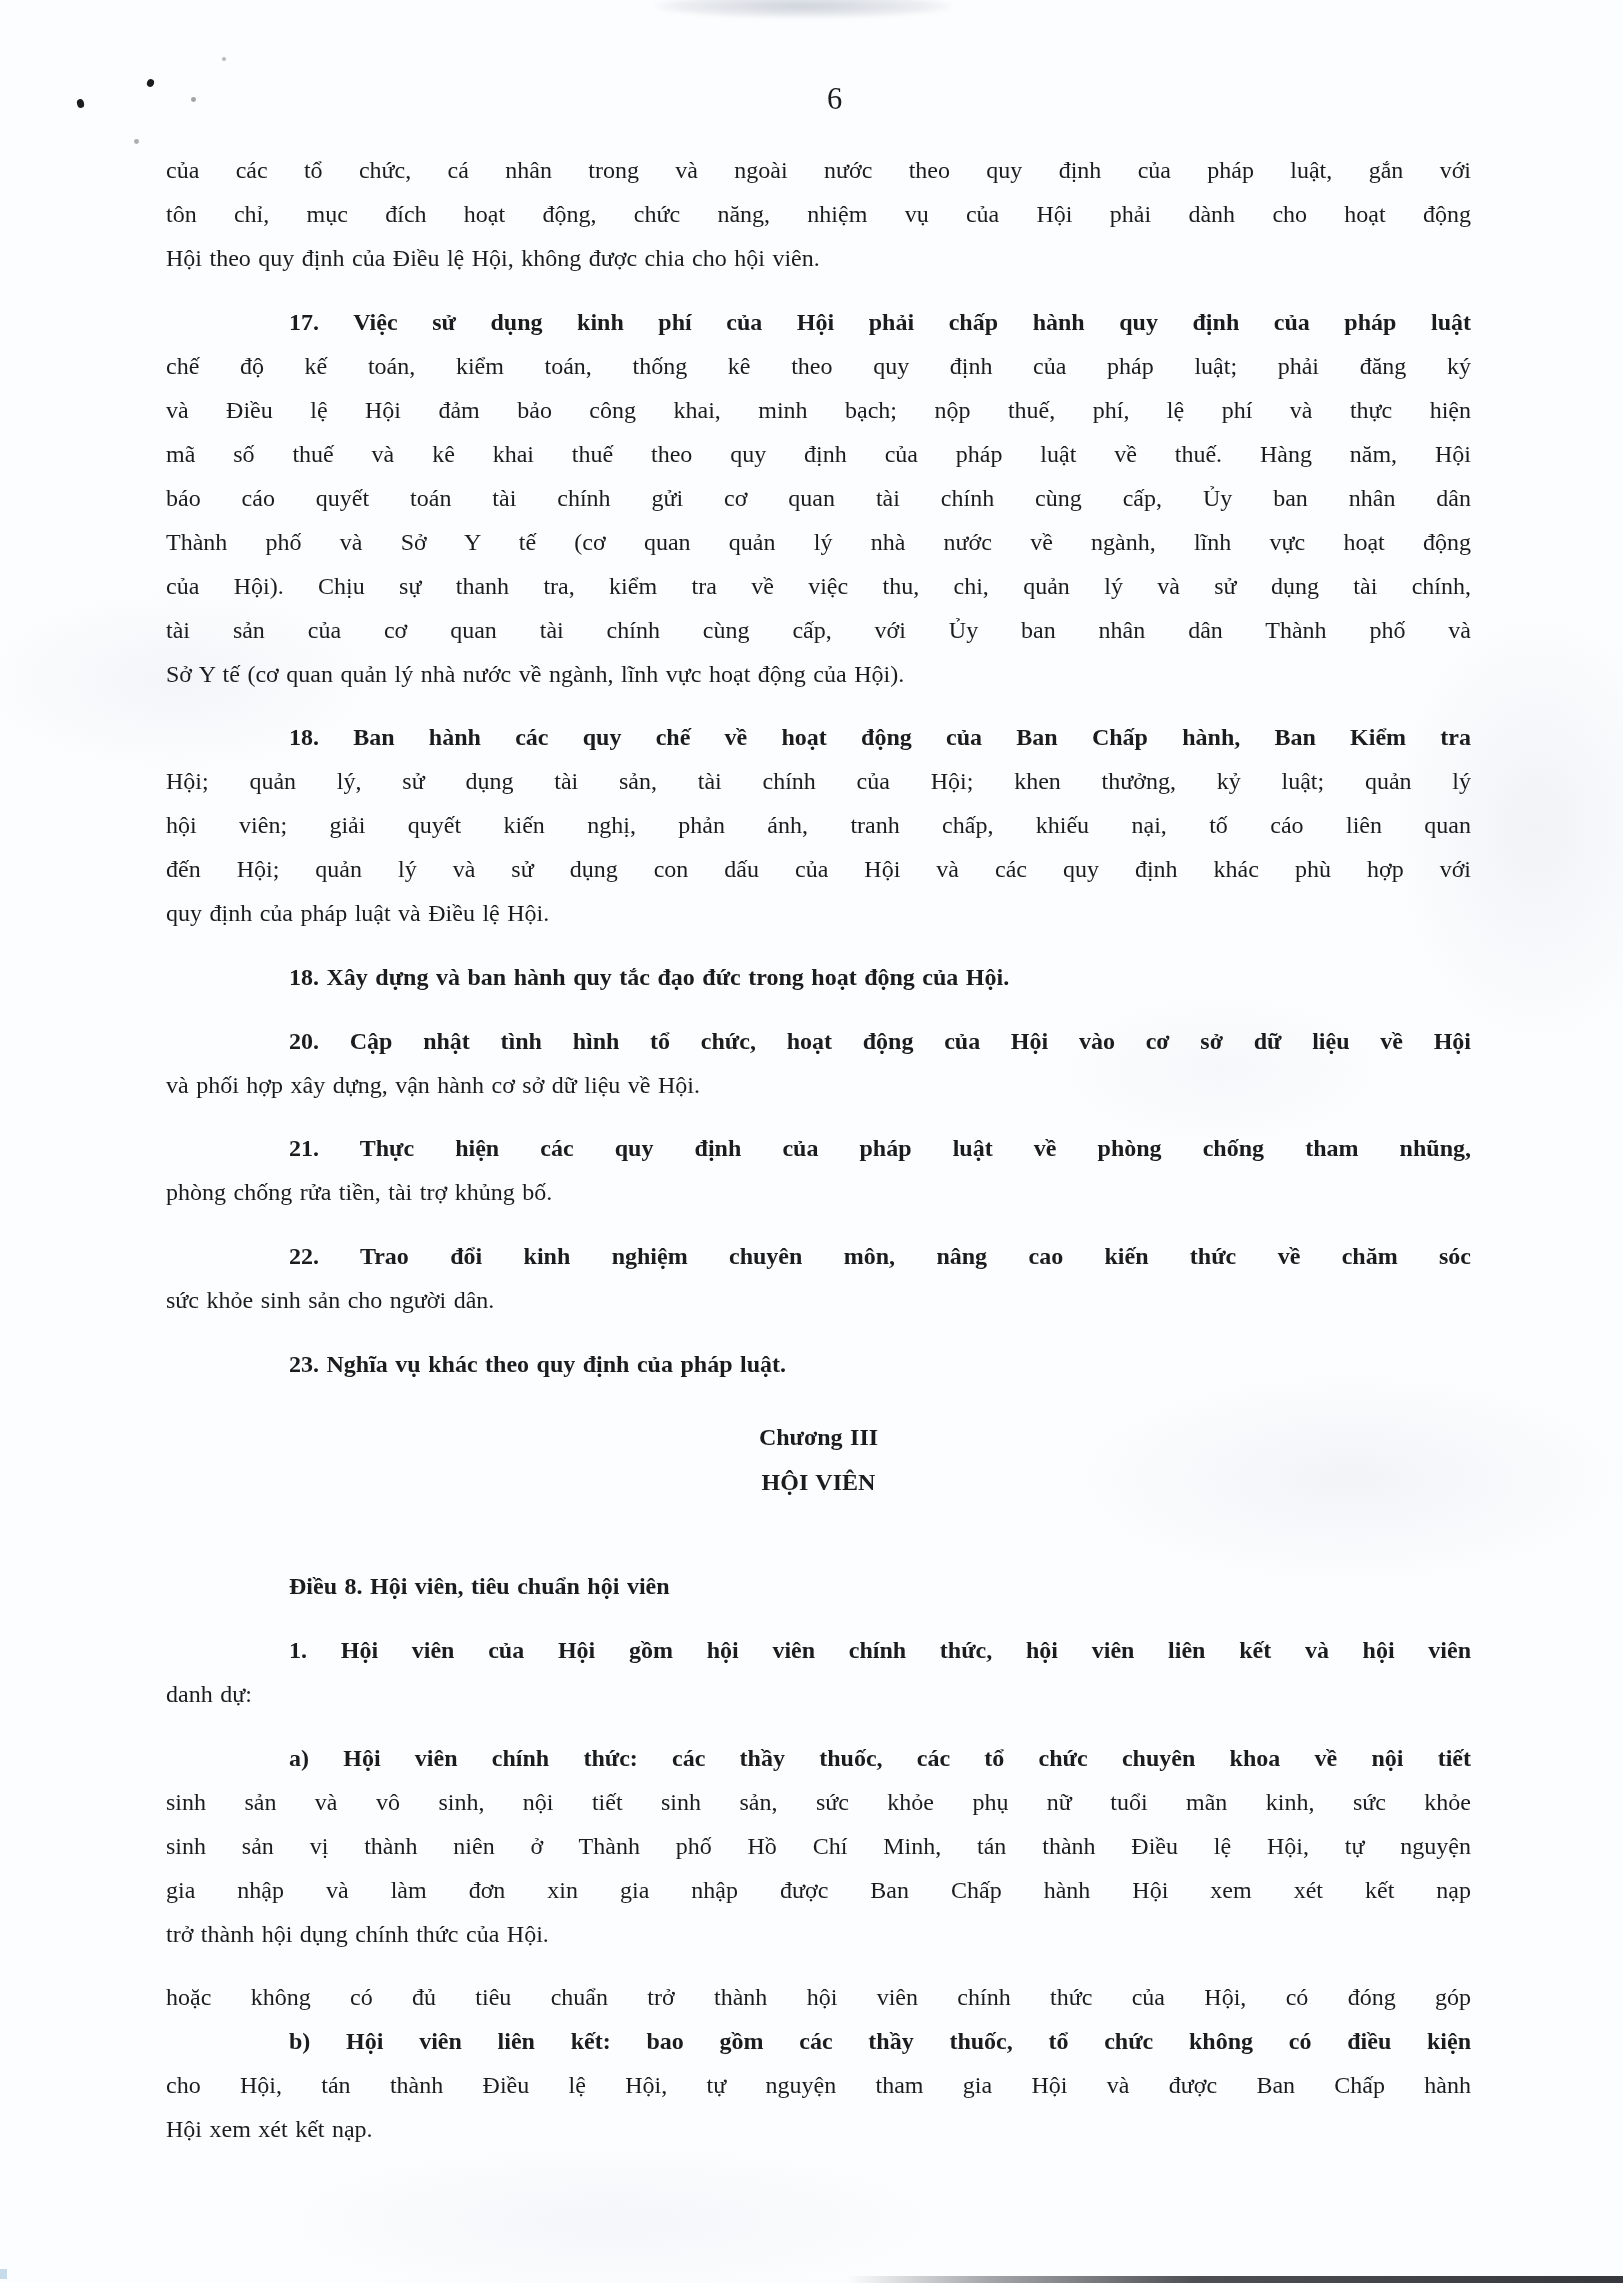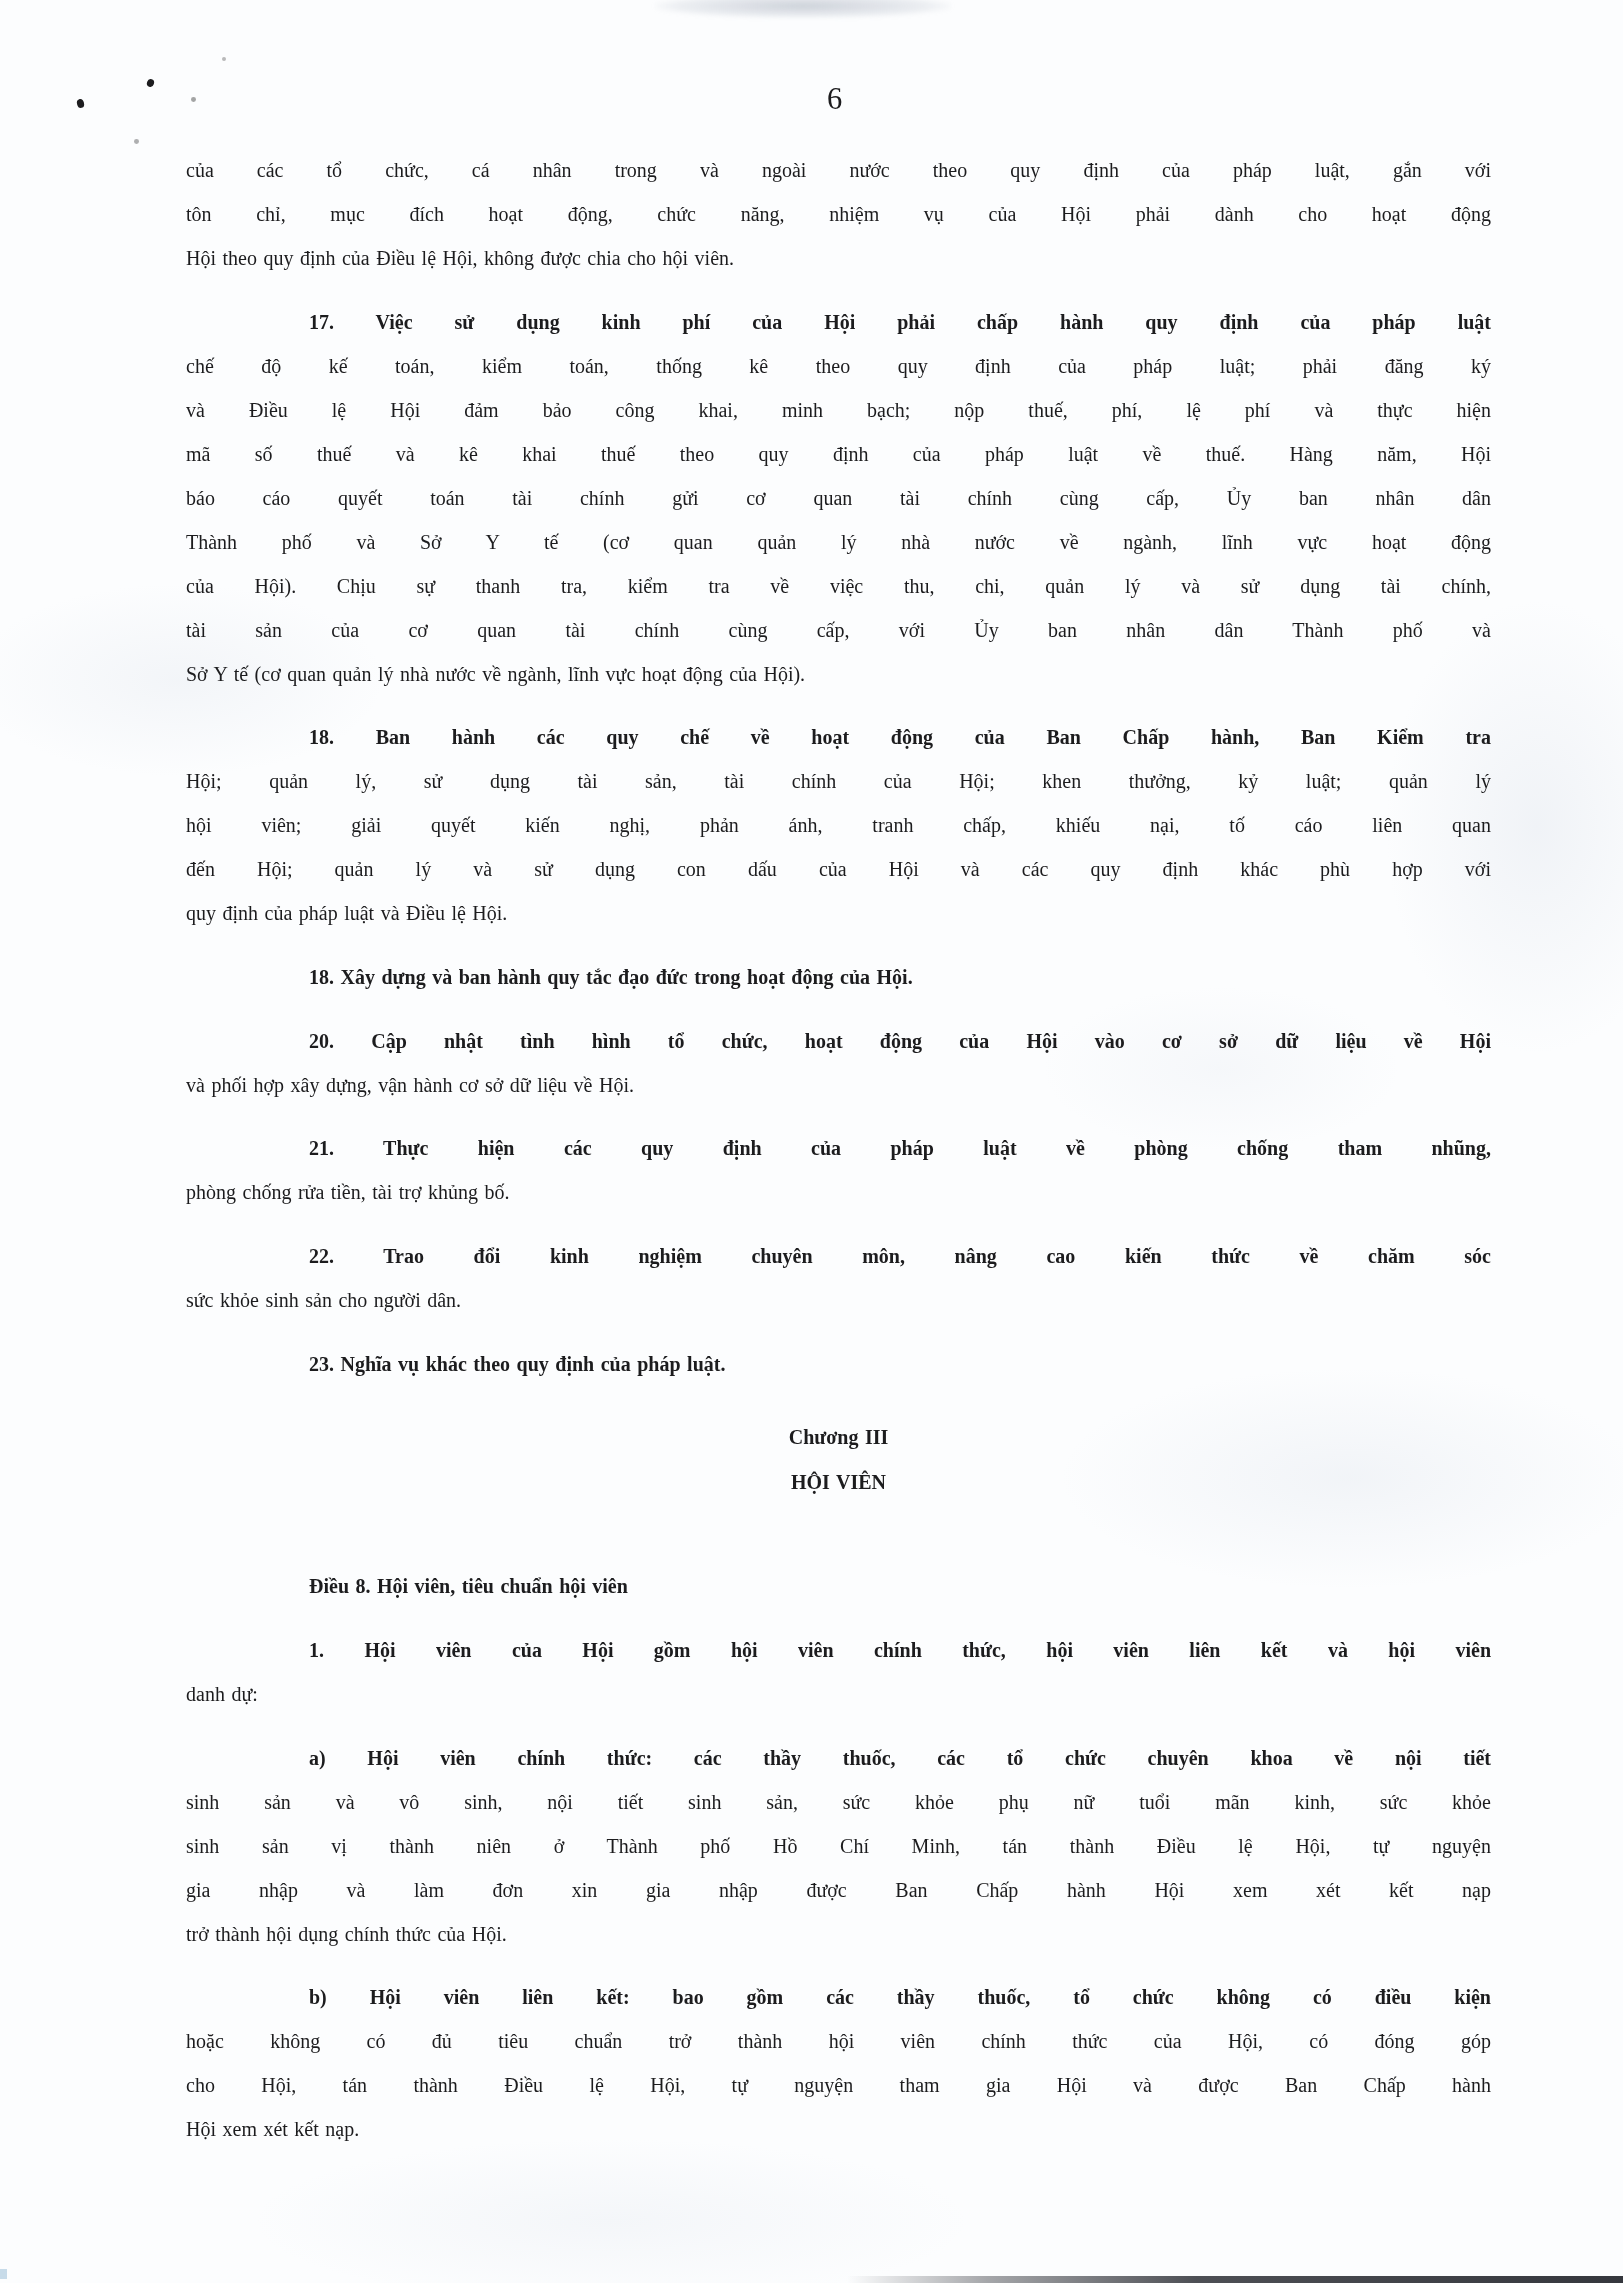--- a/index.html
+++ b/index.html
@@ -26,22 +26,22 @@
     pointer-events: none;
   }
   .pageno {
     position: absolute;
     top: 77px; left: 182px; width: 1305px;
     text-align: center;
     font-size: 30.5px; line-height: 44px;
   }
   .doc-body {
     position: absolute;
-    left: 186px; top: 148px; width: 1305px;
-    font-size: 20px; line-height: 44px;
+    left: 166px; top: 148px; width: 1305px;
+    font-size: 24px; line-height: 44px;
     word-spacing: 1.5px;
   }
   .para { margin: 0 0 19.7px 0; }
   .line { text-align: justify; text-align-last: justify; }
   .line.last { text-align-last: left; }
   .line.findent { text-indent: 123px; font-weight: bold; }
   .chapter-heading { margin: 29.6px 0 0 0; text-align: center; font-weight: bold; }
   .chapter-line { line-height: 45px; }
   .article-heading { margin: 59px 0 19.7px 0; font-weight: bold; text-indent: 123px; line-height: 44px; }
   
@@ -122,22 +122,22 @@
         <div class="line last">danh dự:</div>
       </div>
       <div class="para">
         <div class="line findent">a) Hội viên chính thức: các thầy thuốc, các tổ chức chuyên khoa về nội tiết</div>
         <div class="line">sinh sản và vô sinh, nội tiết sinh sản, sức khỏe phụ nữ tuổi mãn kinh, sức khỏe</div>
         <div class="line">sinh sản vị thành niên ở Thành phố Hồ Chí Minh, tán thành Điều lệ Hội, tự nguyện</div>
         <div class="line">gia nhập và làm đơn xin gia nhập được Ban Chấp hành Hội xem xét kết nạp</div>
         <div class="line last">trở thành hội dụng chính thức của Hội.</div>
       </div>
       <div class="para">
+        <div class="line">hoặc không có đủ tiêu chuẩn trở thành hội viên chính thức của Hội, có đóng góp</div>
         <div class="line findent">b) Hội viên liên kết: bao gồm các thầy thuốc, tổ chức không có điều kiện</div>
-        <div class="line">hoặc không có đủ tiêu chuẩn trở thành hội viên chính thức của Hội, có đóng góp</div>
         <div class="line">cho Hội, tán thành Điều lệ Hội, tự nguyện tham gia Hội và được Ban Chấp hành</div>
         <div class="line last">Hội xem xét kết nạp.</div>
       </div>
     </div>
 
   <div class="smudge-top"></div>
   <div class="speck s1"></div>
   <div class="speck s2"></div>
   <div class="speck s3"></div>
   <div class="speck s4"></div>

